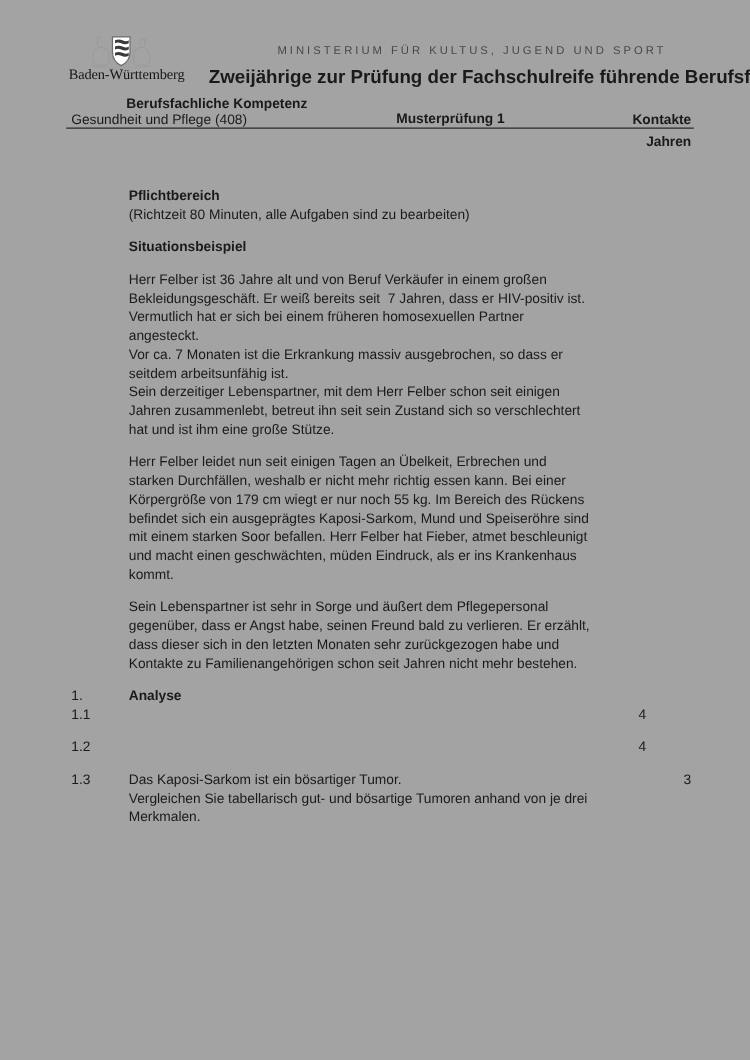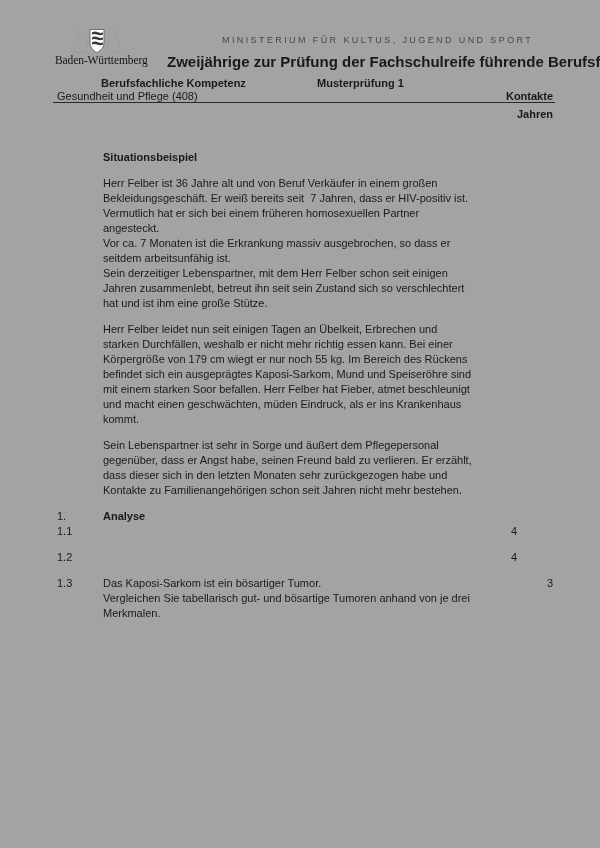--- a/index.html
+++ b/index.html
@@ -28,21 +28,21 @@
   .logo-name {
     font-family:"Liberation Serif", serif;
     font-size:11.5px; line-height:12px; color:#161616;
     letter-spacing:-0.1px; white-space:nowrap;text-align:right;
   }
   .doc-title {
     position:absolute; top:56px; left:167px;
     font-weight:bold; font-size:15px; line-height:12px; white-space:nowrap;
   }
   .hrow1 { position:absolute; top:76px; left:57px; right:47px; font-weight:bold;margin-left:44px; }
-  .hrow1 .center { position:absolute; left:216px; top:0; }
+  .hrow1 .center { position:absolute; left:216px; top:12px; }
   .hrow2 { position:absolute; top:89px; left:57px; right:47px; }
   .hrow2 .right { position:absolute; right:0; top:0; font-weight:bold; }
   .rule { position:absolute; top:102px; left:53px; width:502px; border-top:1.5px solid #2a2a2a; }
   .punkte { position:absolute; top:107px; right:47px; font-weight:bold; }
 
   
   .content { position:absolute; top:150px; left:57px; right:47px; }
   .indent { margin-left:46px; }
   .block { margin-bottom:11px; }
   .para { white-space:pre-line; }
@@ -95,20 +95,24 @@
     <span>Gesundheit und Pflege (408)</span>
     <span class="right">Kontakte</span>
   </div>
 
   <div class="rule"></div>
 
   <div class="punkte">Jahren</div>
 
   <div class="content">
 
+    <div class="block indent">
+      <div class="b">Pflichtbereich</div>
+      <div>(Richtzeit 80 Minuten, alle Aufgaben sind zu bearbeiten)</div>
+    </div>
 
     <div class="block indent b">Situationsbeispiel</div>
 
     <div class="block indent para">Herr Felber ist 36 Jahre alt und von Beruf Verkäufer in einem großen
 Bekleidungsgeschäft. Er weiß bereits seit &nbsp;7 Jahren, dass er HIV-positiv ist.
 Vermutlich hat er sich bei einem früheren homosexuellen Partner
 angesteckt.
 Vor ca. 7 Monaten ist die Erkrankung massiv ausgebrochen, so dass er
 seitdem arbeitsunfähig ist.
 Sein derzeitiger Lebenspartner, mit dem Herr Felber schon seit einigen

